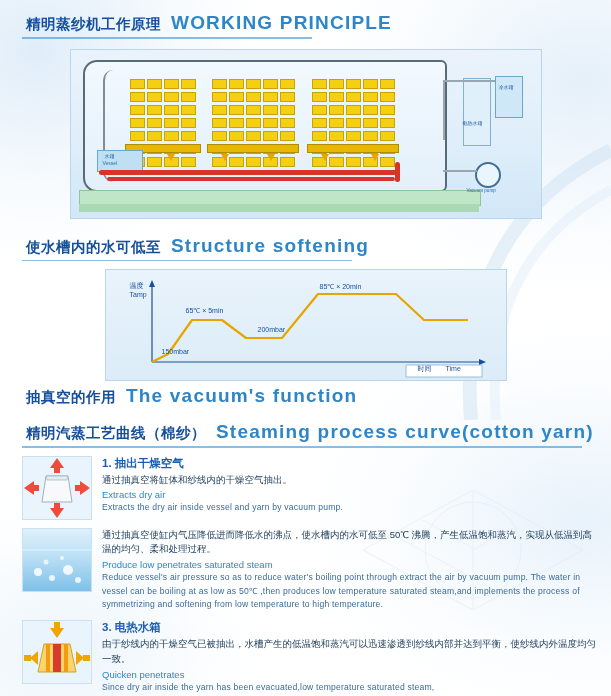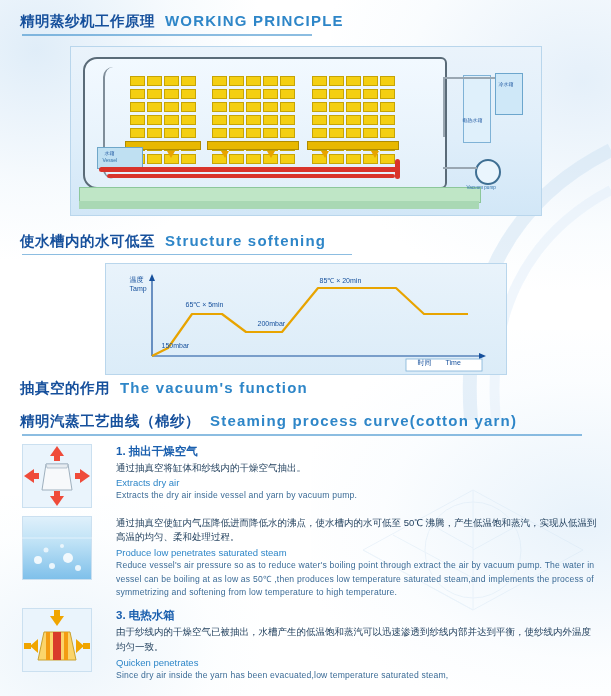--- a/index.html
+++ b/index.html
@@ -20,23 +20,23 @@
   .bg-deco .sw3{position:absolute;right:-120px;top:330px;width:420px;height:380px;
     background:radial-gradient(ellipse at 65% 50%, rgba(228,240,250,.85) 0%, rgba(245,250,254,.4) 52%, rgba(255,255,255,0) 76%);}
   .bg-deco .sw4{position:absolute;left:-40px;bottom:-60px;width:300px;height:260px;
     background:radial-gradient(ellipse at 35% 60%, rgba(232,242,250,.8) 0%, rgba(248,252,254,.35) 55%, rgba(255,255,255,0) 78%);}
   .bg-deco .grid{position:absolute;right:18px;top:430px;width:240px;height:230px;opacity:.35;}
   .bg-deco .arcs{position:absolute;right:0;top:140px;width:300px;height:280px;opacity:.5;}
 
   .page{position:relative;z-index:1;}
 
   
-  .h-row{display:flex;align-items:baseline;gap:10px;padding:0 0 0 20px;}
+  .h-row{display:flex;align-items:baseline;gap:10px;padding:0 0 0 26px;}
   .h-cn{font-size:14.5px;font-weight:bold;color:#16509c;letter-spacing:.5px;}
-  .h-en{font-size:15px;color:#2e86c8;letter-spacing:1.2px;font-weight:bold;}
+  .h-en{font-size:19px;color:#2e86c8;letter-spacing:1.2px;font-weight:bold;}
 
   .title1{margin-top:12px;}
   .underline-blue{height:1.5px;background:#2e86c8;width:290px;margin:3px 0 0 22px;opacity:.55;}
 
   
   .fig1{position:relative;margin:10px auto 0 auto;width:470px;height:168px;
     background:linear-gradient(180deg,#eaf3fb 0%,#dfeefa 55%,#d2e7f7 100%);
     border:1px solid #b9d6ec;}
   .vessel{position:absolute;left:12px;top:10px;width:360px;height:128px;
     border:2px solid #5a6b78;border-radius:14px 6px 6px 14px;background:linear-gradient(180deg,#f2f9ff, #e3f0fa);}
@@ -58,21 +58,21 @@
   .arrow-dn{position:absolute;width:0;height:0;border-left:4px solid transparent;border-right:4px solid transparent;border-top:7px solid #e8a400;}
 
   
   .fig2{position:relative;margin:8px auto 0 auto;width:400px;height:110px;
     background:linear-gradient(180deg,#e9f3fb,#dbecf8);border:1px solid #b9d6ec;}
   .axis-lbl{position:absolute;font-size:7px;color:#16509c;line-height:1.25;}
   .curve-note{position:absolute;font-size:7px;color:#16509c;white-space:nowrap;}
 
   
   .vac-wrap{margin:8px 0 0 0;padding:0 14px 0 22px;}
-  .item{display:flex;gap:24px;margin-bottom:8px;}
+  .item{display:flex;gap:10px;margin-bottom:8px;}
   .thumb{width:70px;height:64px;flex:0 0 70px;position:relative;}
   .txt{flex:1;min-width:0;}
   .num-line{font-size:11.5px;color:#1a5fae;font-weight:bold;margin-bottom:2px;}
   .cn-p{font-size:9.5px;color:#24425f;line-height:1.55;margin:0 0 2px 0;}
   .en-h{font-size:9.5px;color:#2e86c8;margin:2px 0 1px 0;}
   .en-p{font-size:8.6px;color:#3b6b96;line-height:1.6;margin:0;letter-spacing:.2px;}
 
   
   .tb{position:absolute;inset:0;background:#eaf4fc;border:1px solid #cbe0f0;}
   .tb.water{background:linear-gradient(180deg,#dff0fb 0%,#bfe2f6 40%,#7fc0ea 100%);}

